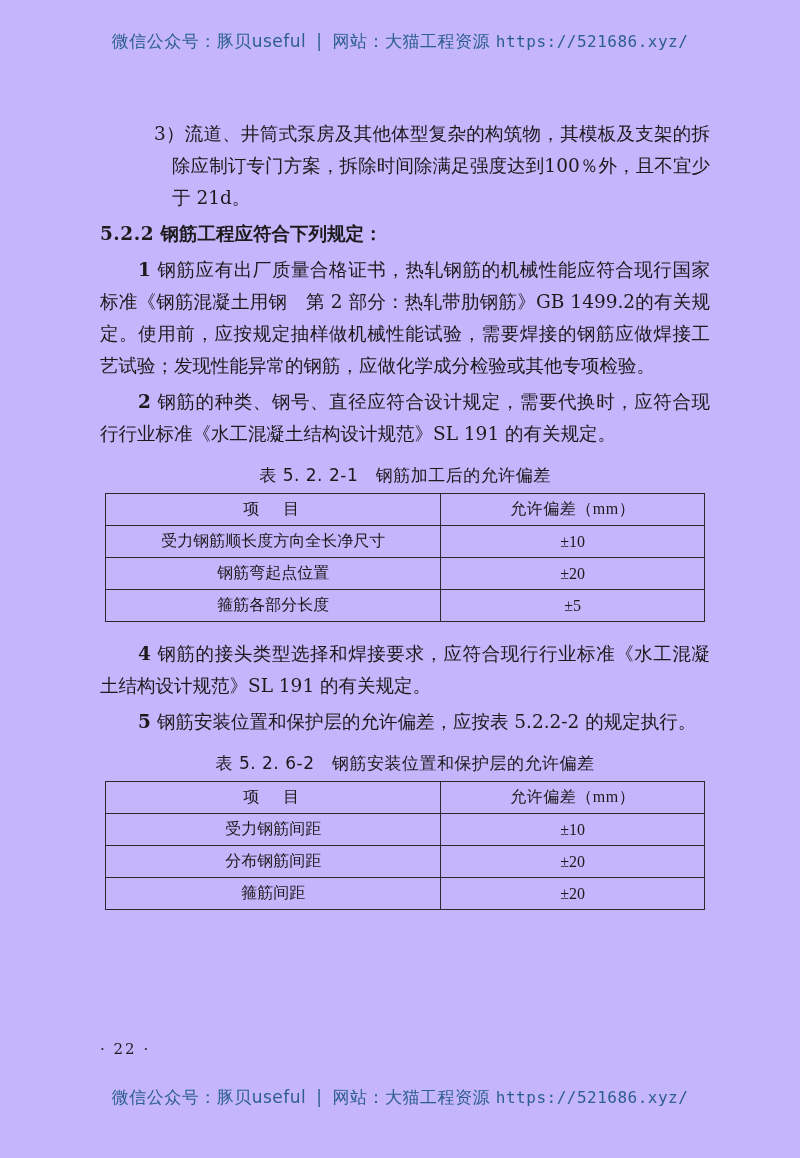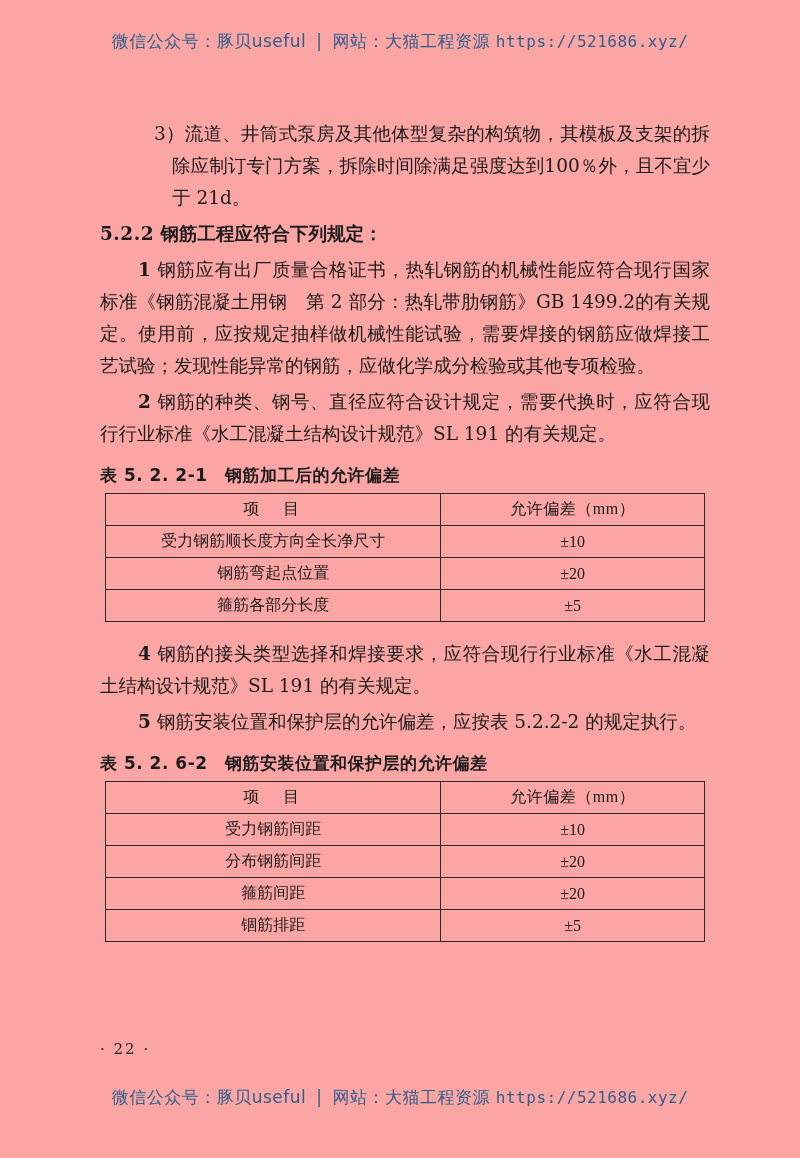--- a/index.html
+++ b/index.html
@@ -11,21 +11,21 @@
     height: 1158px;
     background: #f2f0eb;
     font-family: "DejaVu Serif", "Liberation Serif", serif;
     color: #1b1b1b;
     position: relative;
     overflow: hidden;
   }
   .page {
     position: absolute;
     inset: 0;
-    background: #fca5a5;
+    background: #c4b5fd;
   }
   
   .wm {
     position: absolute;
     left: 0;
     width: 800px;
     text-align: center;
     font-family: "DejaVu Sans", "Liberation Sans", sans-serif;
     font-size: 17px;
     color: #2d5f8a;
@@ -84,23 +84,23 @@
   .blk {
     margin-top: 4px;
   }
   .latin {
     font-family: "DejaVu Serif", "Liberation Serif", serif;
   }
 
   
   .tbl-caption {
     margin: 14px 0 6px 0;
-    text-align: left;
+    text-align: center;
     font-size: 17px;
-    font-weight: bold;
+    font-weight: normal;
     font-family: "DejaVu Sans", "Liberation Sans", sans-serif;
     letter-spacing: 0.5px;
   }
   table {
     border-collapse: collapse;
     width: 600px;
     margin: 0 auto;
     font-size: 16px;
     font-family: Liberation Serif, serif;
   }
@@ -210,24 +210,20 @@
           <td>±10</td>
         </tr>
         <tr>
           <td>分布钢筋间距</td>
           <td>±20</td>
         </tr>
         <tr>
           <td>箍筋间距</td>
           <td>±20</td>
         </tr>
-        <tr>
-          <td>锢筋排距</td>
-          <td>±5</td>
-        </tr>
       </tbody>
     </table>
 
   </div>
 
   <div class="folio">·  22  ·</div>
 
   <div class="wm wm-bottom">
     <span>微信公众号：</span><span>豚贝useful</span><span class="sep">|</span><span>网站：</span><span class="site">大猫工程资源</span>
     <span class="url">https://521686.xyz/</span>

